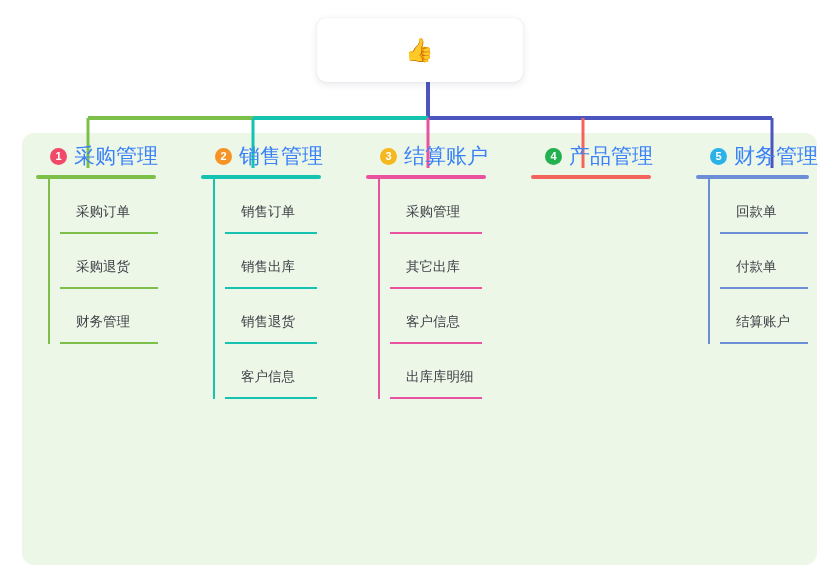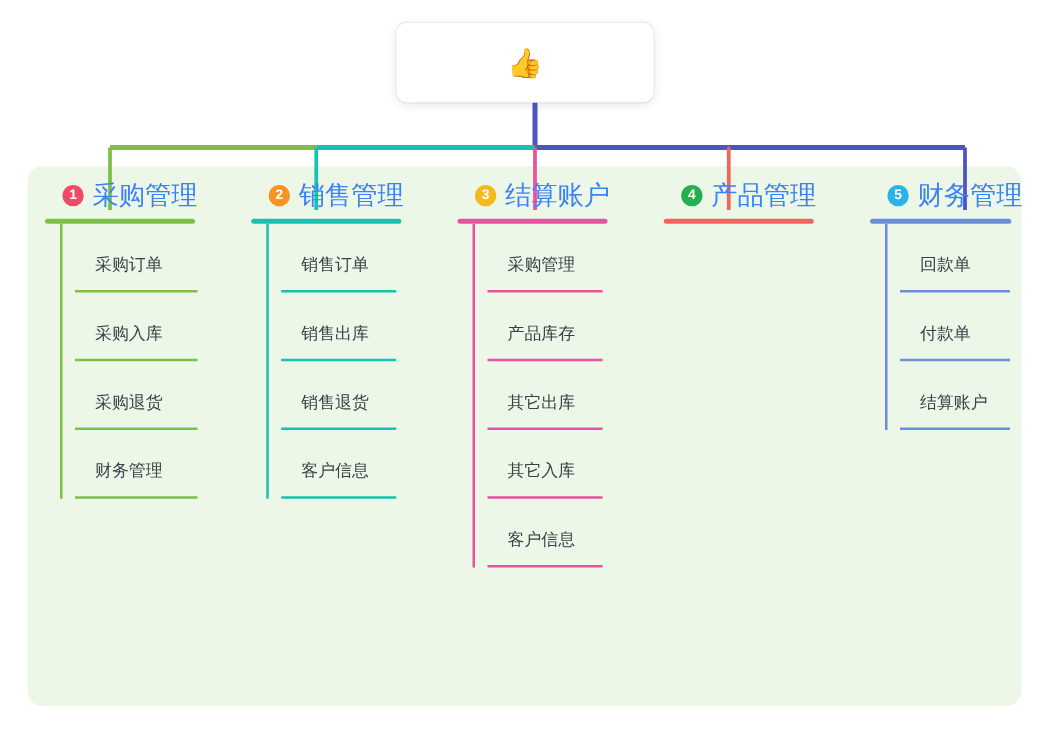--- a/index.html
+++ b/index.html
@@ -167,24 +167,20 @@
           <span class="branch-title">采购管理</span>
         </div>
         <div class="branch-rule" style="background: rgb(124, 192, 74); width: 120px;"></div>
         <div class="leaves">
           <div class="spine" style="background: rgb(124, 192, 74);"></div>
           <div class="leaf">
             <span class="leaf-label">采购订单</span>
             <div class="leaf-rule" style="background: rgb(124, 192, 74); width: 98px;"></div>
           </div>
           <div class="leaf">
-            <span class="leaf-label">采购入库</span>
-            <div class="leaf-rule" style="background: rgb(124, 192, 74); width: 98px;"></div>
-          </div>
-          <div class="leaf">
             <span class="leaf-label">采购退货</span>
             <div class="leaf-rule" style="background: rgb(124, 192, 74); width: 98px;"></div>
           </div>
           <div class="leaf">
             <span class="leaf-label">财务管理</span>
             <div class="leaf-rule" style="background: rgb(124, 192, 74); width: 98px;"></div>
           </div>
         </div>
       </div>
       <div class="column" style="left: 201px; width: 160px;">
@@ -219,33 +215,29 @@
           <span class="branch-title">结算账户</span>
         </div>
         <div class="branch-rule" style="background: rgb(232, 82, 158); width: 120px;"></div>
         <div class="leaves">
           <div class="spine" style="background: rgb(232, 82, 158);"></div>
           <div class="leaf">
             <span class="leaf-label">采购管理</span>
             <div class="leaf-rule" style="background: rgb(232, 82, 158); width: 92px;"></div>
           </div>
           <div class="leaf">
-            <span class="leaf-label">产品库存</span>
-            <div class="leaf-rule" style="background: rgb(232, 82, 158); width: 92px;"></div>
-          </div>
-          <div class="leaf">
             <span class="leaf-label">其它出库</span>
             <div class="leaf-rule" style="background: rgb(232, 82, 158); width: 92px;"></div>
           </div>
           <div class="leaf">
-            <span class="leaf-label">其它入库</span>
-            <div class="leaf-rule" style="background: rgb(232, 82, 158); width: 92px;"></div>
-          </div>
-          <div class="leaf">
             <span class="leaf-label">客户信息</span>
+            <div class="leaf-rule" style="background: rgb(232, 82, 158); width: 92px;"></div>
+          </div>
+          <div class="leaf">
+            <span class="leaf-label">出库库明细</span>
             <div class="leaf-rule" style="background: rgb(232, 82, 158); width: 92px;"></div>
           </div>
         </div>
       </div>
       <div class="column" style="left: 531px; width: 160px;">
         <div class="branch-head">
           <span class="badge" style="background: rgb(35, 176, 79);">4</span>
           <span class="branch-title">产品管理</span>
         </div>
         <div class="branch-rule" style="background: rgb(244, 100, 92); width: 120px;"></div>

